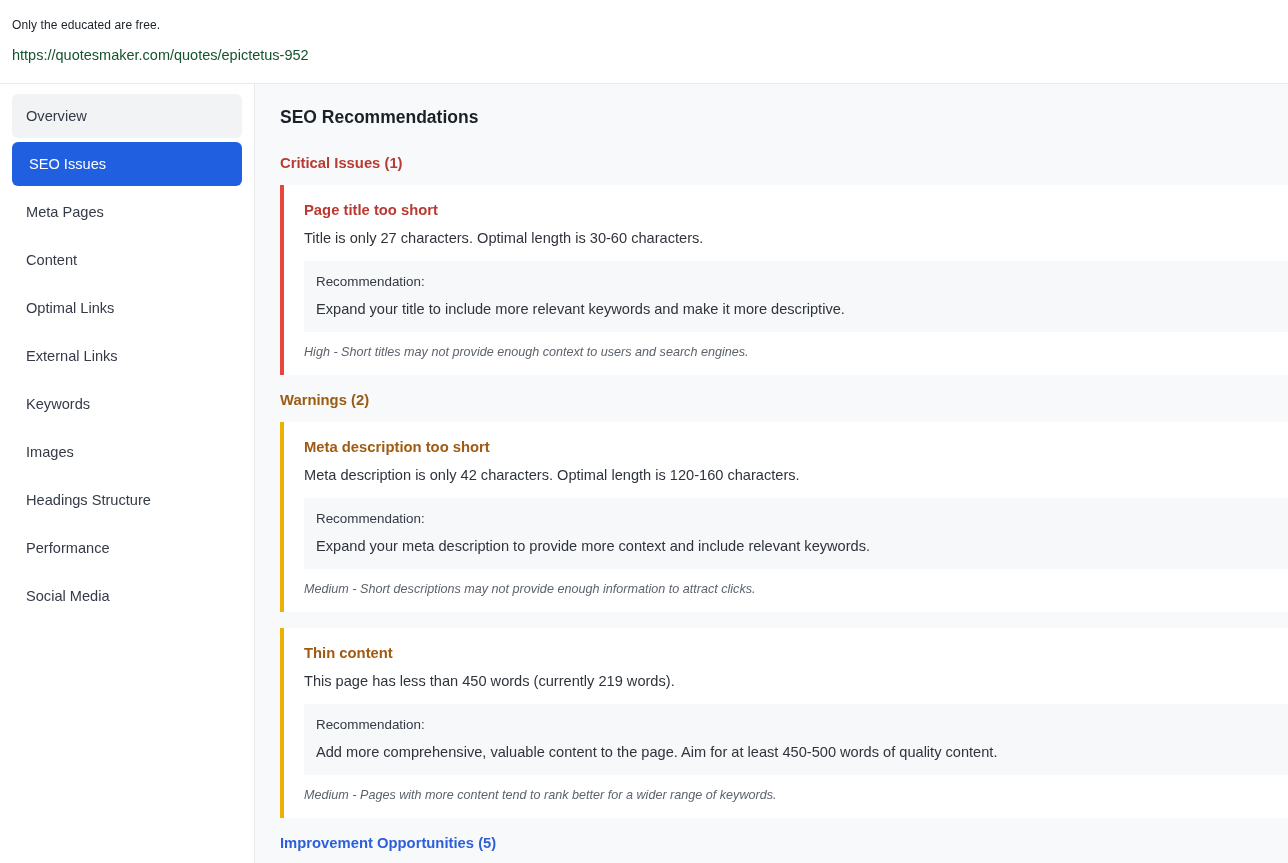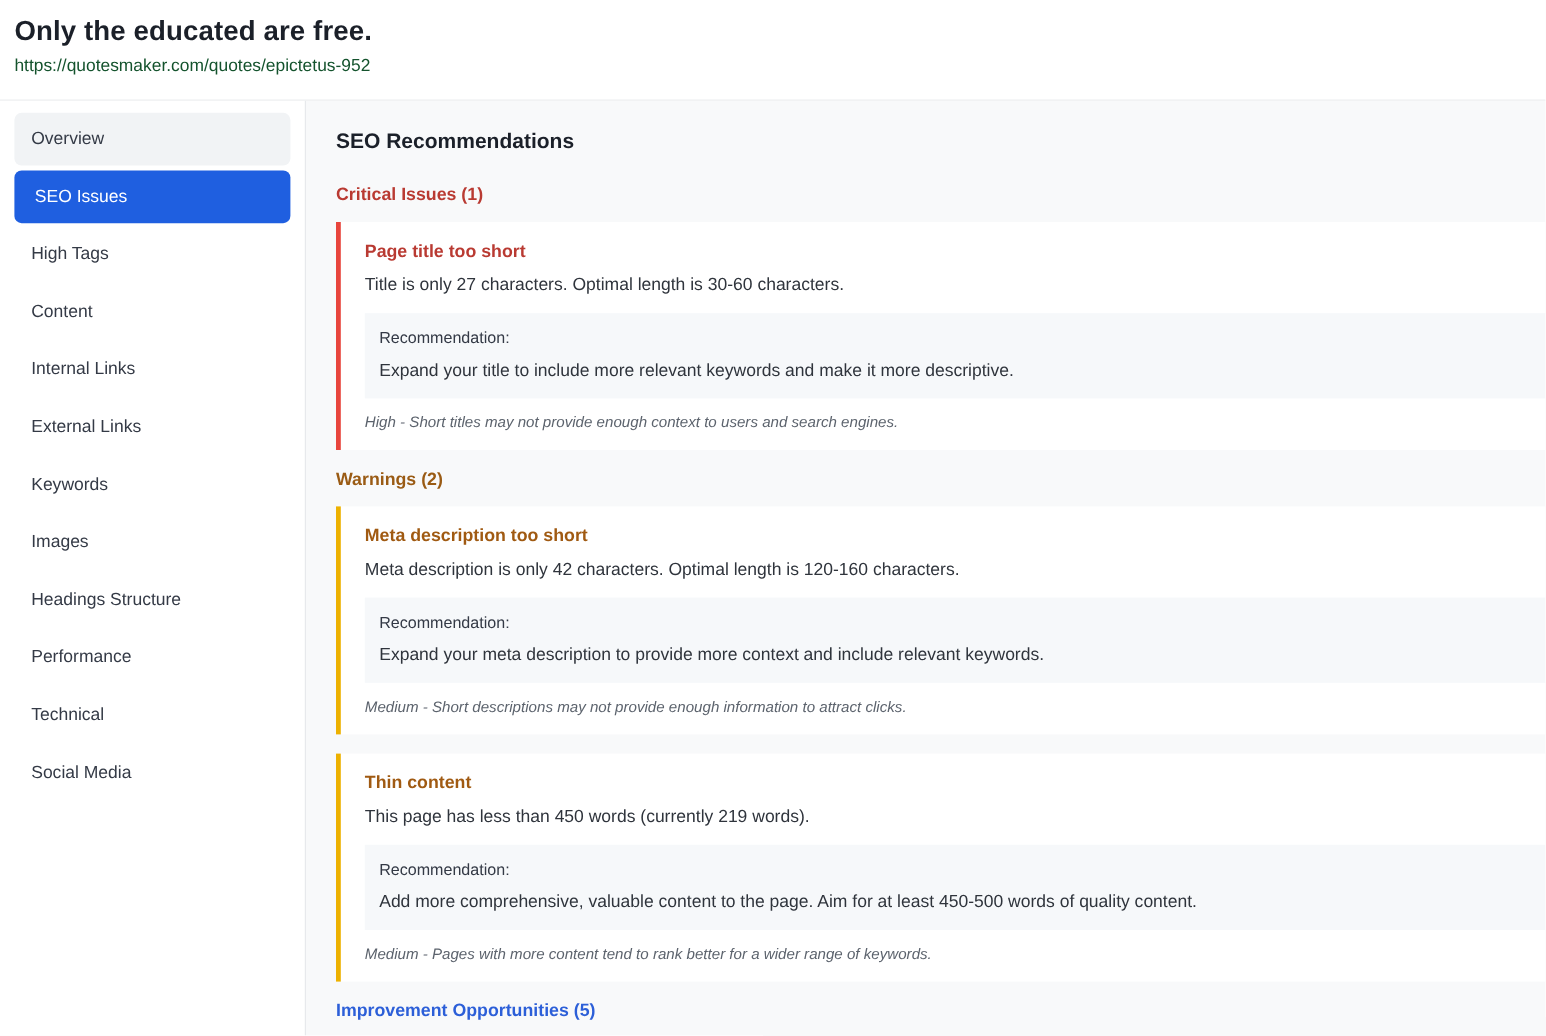--- a/index.html
+++ b/index.html
@@ -13,22 +13,22 @@
   }
 
   
   .page-header {
     height: 84px;
     padding: 14px 16px 0 12px;
     background: #ffffff;
     border-bottom: 1px solid #e7e9ec;
   }
   .page-title {
-    font-size: 23px;
-    font-weight: bold;
+    font-size: 12px;
+    font-weight: normal;
     color: #1b2029;
     line-height: 22px;
     letter-spacing: .1px;
   }
   .page-url {
     display: block;
     margin-top: 10px;
     font-size: 14.5px;
     color: #14532d;
     text-decoration: none;
@@ -157,45 +157,42 @@
 <div class="shell">
 
   <nav class="sidebar" id="sidebar">
       <div class="nav-item is-hover">
         <span>Overview</span>
       </div>
       <div class="nav-item is-active">
         <span>SEO Issues</span>
       </div>
       <div class="nav-item">
-        <span>High Tags</span>
+        <span>Meta Pages</span>
       </div>
       <div class="nav-item">
         <span>Content</span>
       </div>
       <div class="nav-item">
-        <span>Internal Links</span>
+        <span>Optimal Links</span>
       </div>
       <div class="nav-item">
         <span>External Links</span>
       </div>
       <div class="nav-item">
         <span>Keywords</span>
       </div>
       <div class="nav-item">
         <span>Images</span>
       </div>
       <div class="nav-item">
         <span>Headings Structure</span>
       </div>
       <div class="nav-item">
         <span>Performance</span>
-      </div>
-      <div class="nav-item">
-        <span>Technical</span>
       </div>
       <div class="nav-item">
         <span>Social Media</span>
       </div>
     </nav>
 
   <main class="main">
     <div class="main-inner">
       <h1 class="section-title">SEO Recommendations</h1>
       <div id="groups">

